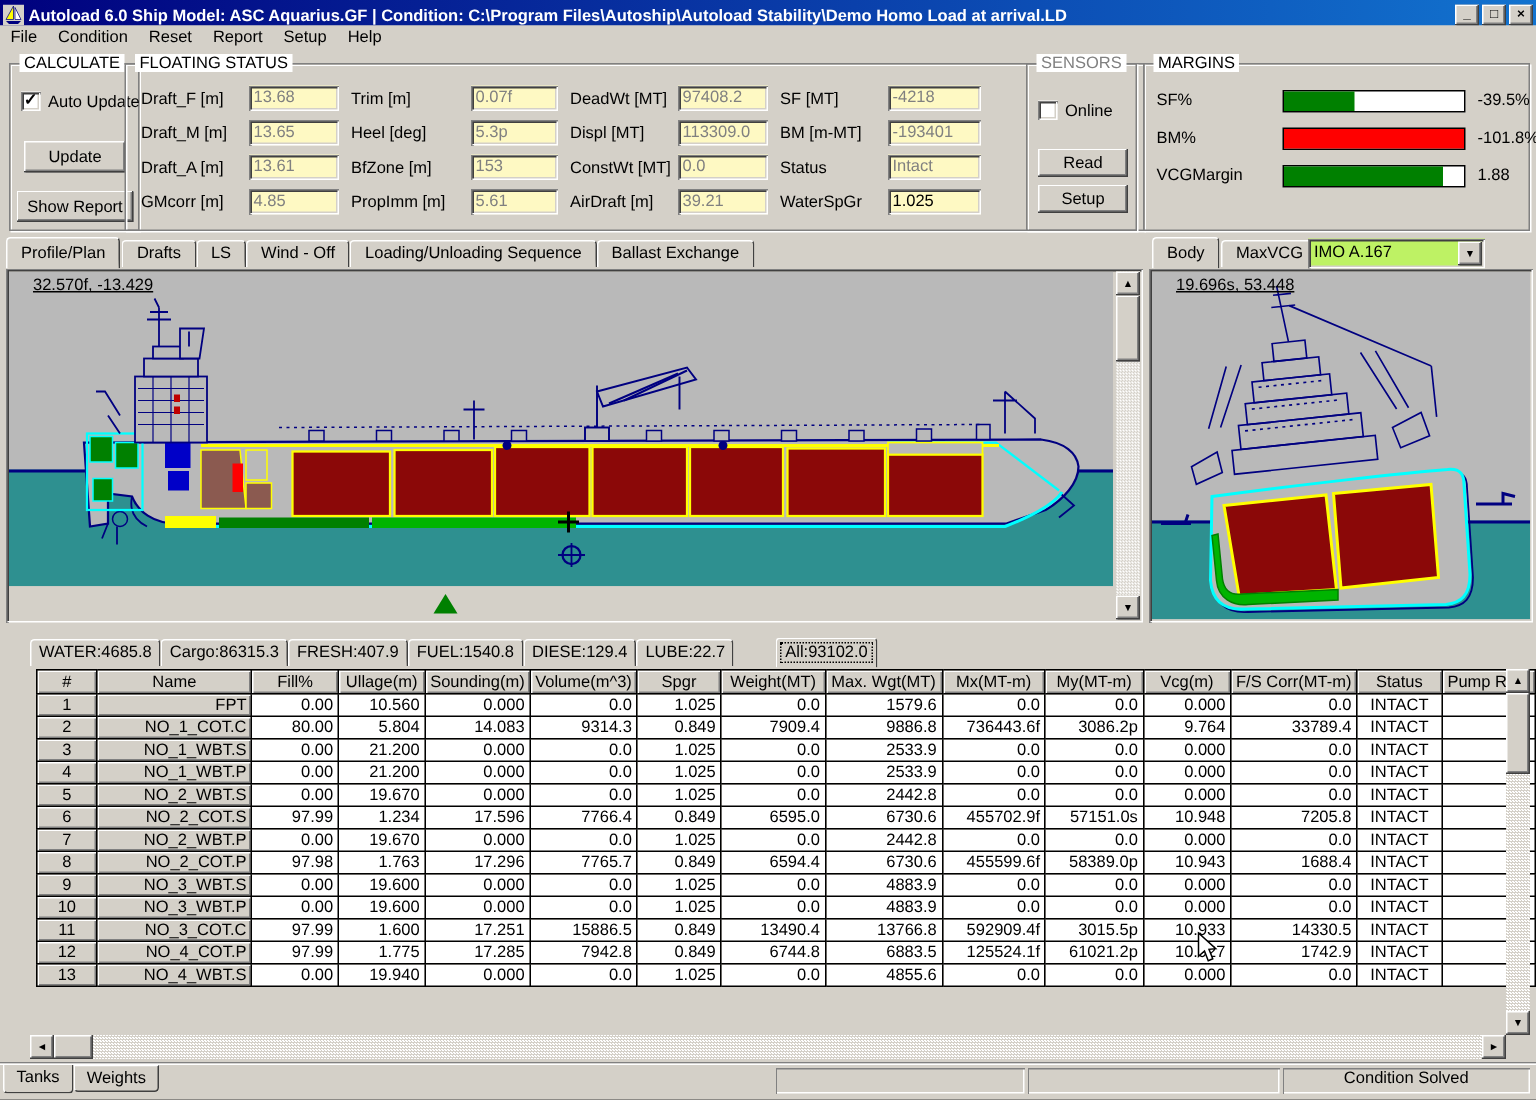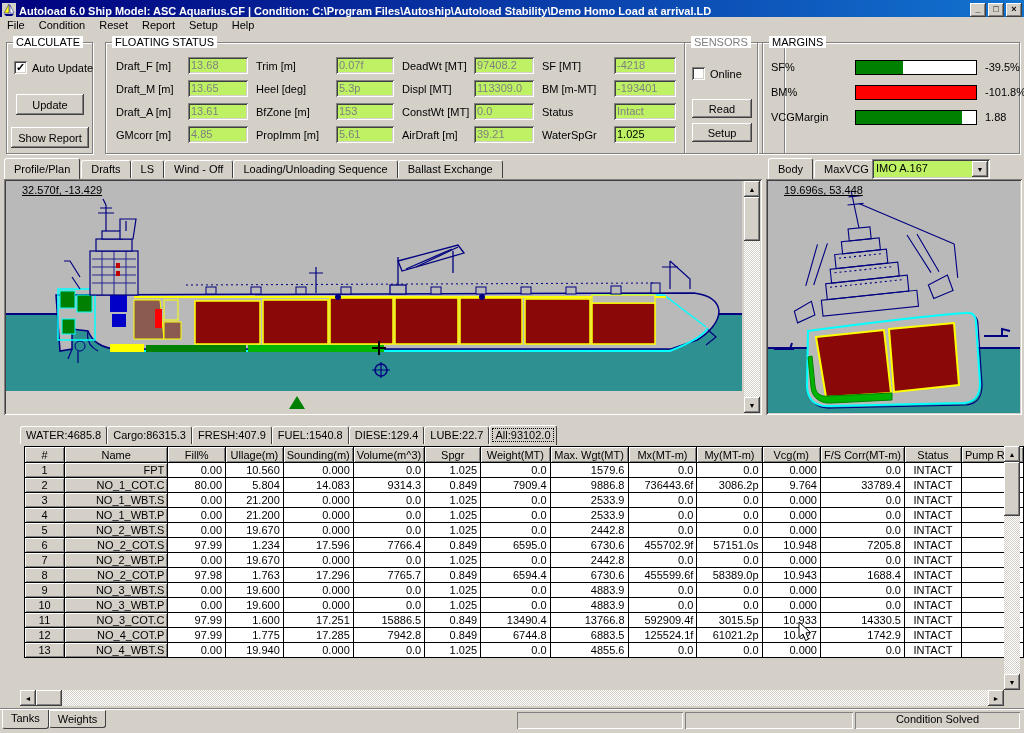--- a/index.html
+++ b/index.html
@@ -23,37 +23,37 @@
   .group{position:absolute;border:1px solid #808080;box-shadow:inset 1px 1px 0 #fff,1px 1px 0 #fff;}
   .glabel{position:absolute;top:-7px;left:6px;background:#ffffff;padding:0 3px;white-space:nowrap;}
   .glabel.dis{color:#808080;}
   .btn{position:absolute;display:flex;align-items:center;justify-content:center;cursor:default;
     box-shadow:inset -1px -1px 0 #404040,inset 1px 1px 0 #fff,inset -2px -2px 0 #808080,inset 2px 2px 0 #d4d0c8;background:#d4d0c8;}
   .cb{position:absolute;display:flex;align-items:center;gap:5px;white-space:nowrap;}
   .cbbox{width:13px;height:13px;background:#fff;display:flex;align-items:center;justify-content:center;
     font-size:11px;font-weight:bold;line-height:11px;
     box-shadow:inset 1px 1px 0 #808080,inset -1px -1px 0 #fff,inset 2px 2px 0 #404040,inset -2px -2px 0 #d4d0c8;}
   .flab{position:absolute;white-space:nowrap;}
-  .ffield{position:absolute;height:17px;background:#bef264;padding:2px 3px 0 3px;white-space:nowrap;overflow:hidden;
+  .ffield{position:absolute;height:17px;background:#fef9c3;padding:2px 3px 0 3px;white-space:nowrap;overflow:hidden;
     box-shadow:inset 1px 1px 0 #808080,inset -1px -1px 0 #fff,inset 2px 2px 0 #404040,inset -2px -2px 0 #d4d0c8;}
   .ffield.ro{color:#808080;}
   .mrow{position:absolute;left:8px;display:flex;align-items:center;height:16px;}
   .mlab{width:84px;}
   .mbar{width:122px;height:15px;border:1px solid #000;background:#fff;margin-right:8px;}
   .mfill{height:100%;}
   .mval{white-space:nowrap;}
 
   
   .tabstrip{position:absolute;display:flex;align-items:center;height:21px;}
   .tab{height:18px;line-height:17px;padding:0 9px;background:#d4d0c8;border:1px solid #404040;border-bottom:none;
     border-top-color:#fff;border-left-color:#fff;border-radius:3px 3px 0 0;white-space:nowrap;position:relative;}
   .tab.active{height:21px;line-height:20px;z-index:2;margin-right:1px;}
   .ttab{height:18px;line-height:17px;padding:0 5px;background:#d4d0c8;border:1px solid #404040;border-bottom:none;
     border-top-color:#fff;border-left-color:#fff;border-radius:3px 3px 0 0;white-space:nowrap;position:relative;}
-  .ttab.active{height:20px;line-height:19px;z-index:2;outline:1px dotted #000;outline-offset:-4px;}
+  .ttab.active{height:20px;line-height:19px;z-index:2;outline:1px dotted #000;outline-offset:-4px;margin-left:28px;}
   .btab{height:18px;line-height:16px;padding:0 8px;background:#d4d0c8;border:1px solid #404040;border-top:1px solid #fff;
     border-left-color:#fff;border-radius:0 0 3px 3px;white-space:nowrap;}
   .btab.active{border-top:none;height:19px;}
 
   
   .panel{position:absolute;background:#d4d0c8;
     box-shadow:inset 1px 1px 0 #808080,inset -1px -1px 0 #fff,inset 2px 2px 0 #404040,inset -2px -2px 0 #d4d0c8;}
   .canvas{position:absolute;overflow:hidden;}
   .coords{position:absolute;left:16px;top:3px;color:#000;text-decoration:underline;}
   .vsb{position:absolute;width:16px;background:#d4d0c8;
@@ -119,21 +119,21 @@
   <div class="group" style="left:6px;top:42px;width:87px;height:112px;">
     <span class="glabel">CALCULATE</span>
     <div class="cb" style="left:7px;top:18px;">
       <span class="cbbox">✓</span>
       <span>Auto Update</span>
     </div>
     <div class="btn" style="left:9px;top:51px;width:68px;height:21px;">Update</div>
     <div class="btn" style="left:4px;top:84px;width:78px;height:21px;">Show Report</div>
   </div>
 
-  <div class="group" id="fs-fields" style="left:105px;top:42px;width:680px;height:112px;">
+  <div class="group" id="fs-fields" style="left:83px;top:42px;width:680px;height:112px;">
     <span class="glabel">FLOATING STATUS</span>
   <div class="flab" style="left: 10px; top: 17px;">Draft_F [m]</div>
       <div class="ffield ro" style="left: 82px; top: 14px; width: 60px;">13.68</div>
       <div class="flab" style="left: 10px; top: 40px;">Draft_M [m]</div>
       <div class="ffield ro" style="left: 82px; top: 37px; width: 60px;">13.65</div>
       <div class="flab" style="left: 10px; top: 63px;">Draft_A [m]</div>
       <div class="ffield ro" style="left: 82px; top: 60px; width: 60px;">13.61</div>
       <div class="flab" style="left: 10px; top: 86px;">GMcorr [m]</div>
       <div class="ffield ro" style="left: 82px; top: 83px; width: 60px;">4.85</div>
       <div class="flab" style="left: 150px; top: 17px;">Trim [m]</div>

